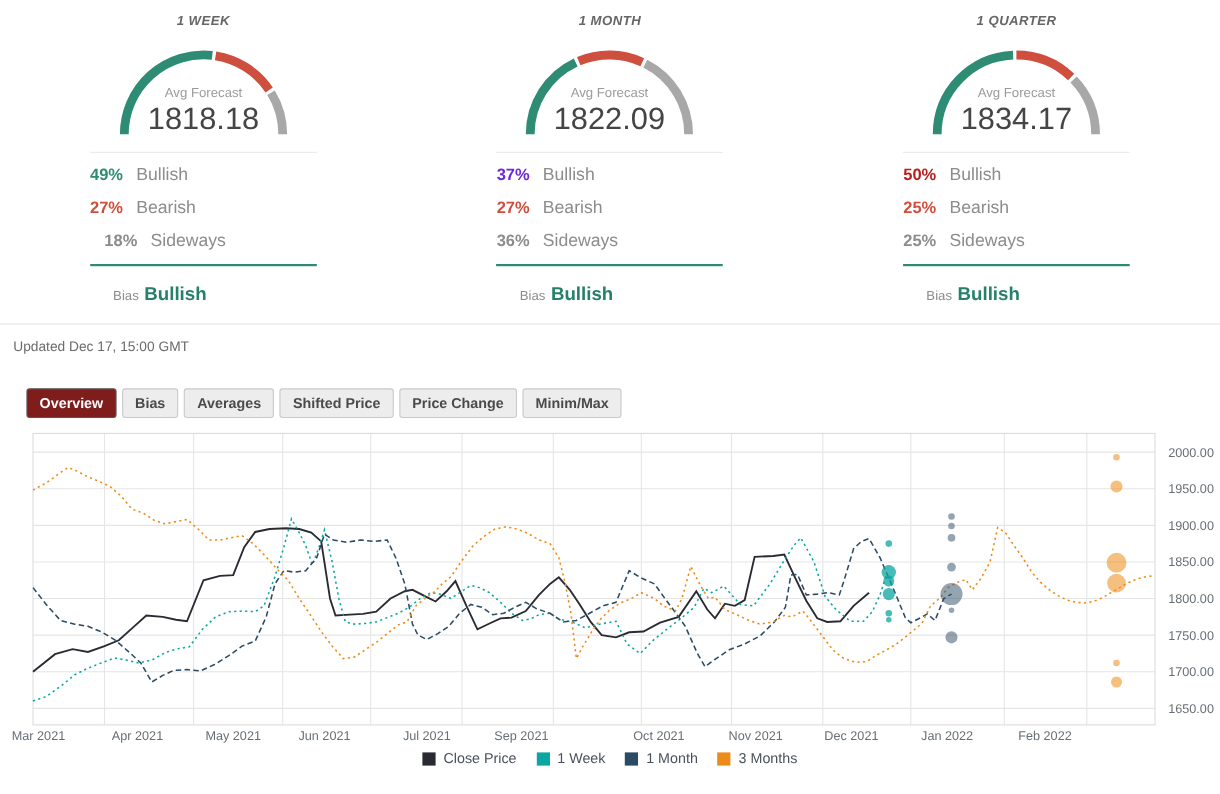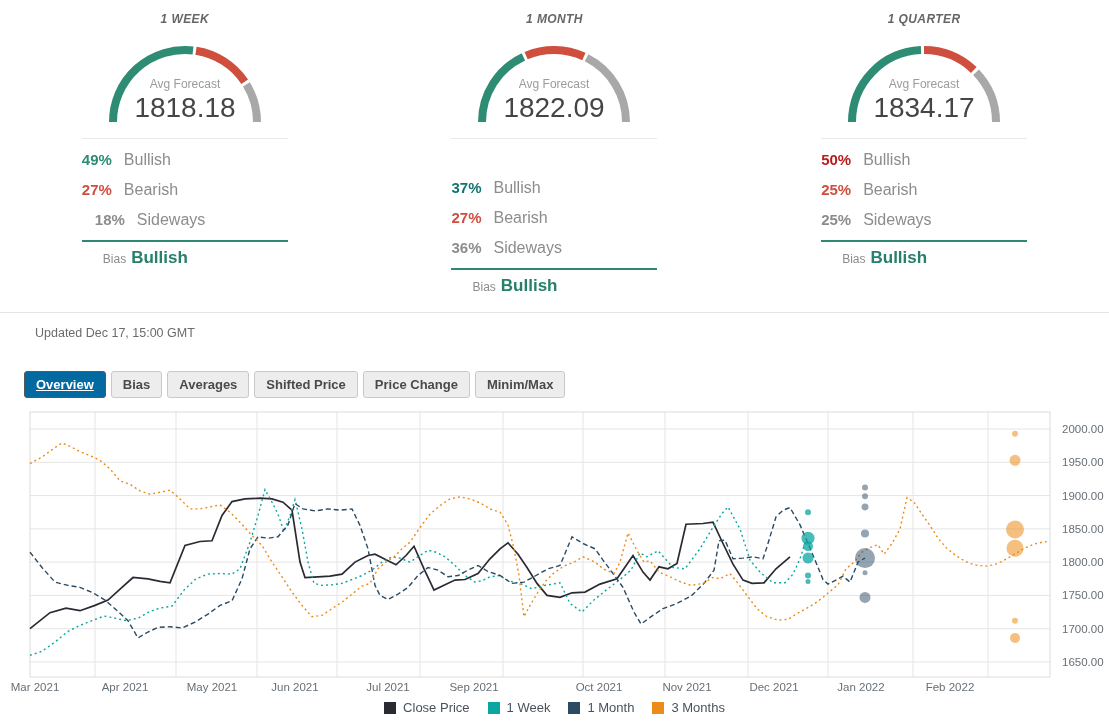--- a/index.html
+++ b/index.html
@@ -8,30 +8,30 @@
   
   .cards{display:flex;border-bottom:1px solid #e4e4e4;padding:12px 0 16px;}
   .card{width:33.333%;display:flex;flex-direction:column;align-items:center;}
   .card-title{font-size:12px;font-style:italic;font-weight:bold;color:#666;letter-spacing:.4px;margin-bottom:4px;}
   .gauge{display:block;}
   .card-divider{width:206px;border-top:1px solid #e9e9e9;margin-top:12px;}
   .pct-row{width:206px;display:flex;align-items:baseline;margin-top:11px;line-height:19px;}
   .pct{font-size:15px;font-weight:bold;width:42px;}
   .pct-lbl{font-size:16px;color:#8c8c8c;}
   .bias-line{width:206px;border-top:2px solid #2e8873;margin-top:11px;}
-  .bias-row{width:206px;margin-top:6px;padding-left:42px;}
+  .bias-row{width:206px;margin-top:16px;padding-left:42px;}
   .bias-label{font-size:12px;color:#8c8c8c;margin-right:5px;}
   .bias-value{font-size:17px;font-weight:bold;}
 
   
-  .updated{padding:13px 0 0 35px;font-size:12.5px;color:#6b6b6b;}
+  .updated{padding:13px 0 0 12px;font-size:12.5px;color:#6b6b6b;}
   .tabs{display:flex;gap:5px;padding:0 24px;margin-top:31px;}
   .tab{font-family:"Liberation Sans",sans-serif;font-size:13px;font-weight:bold;color:#4a4a4a;
        background:#ededed;border:1px solid #c9c9c9;border-radius:3px;padding:5px 11px;cursor:pointer;white-space:nowrap;}
-  .tab.active{background:#0369a1;border-color:#58585a;color:#fff;text-decoration:underline;}
+  .tab.active{background:#7f1d1d;border-color:#58585a;color:#fff;}
 
   
   .chart-area{margin-top:8px;}
   #chart{display:block;}
   #chart text{font-family:"Liberation Sans",sans-serif;}
   .legend{display:flex;justify-content:center;align-items:center;gap:18px;margin-top:2px;}
   .legend-item{display:flex;align-items:center;cursor:pointer;font-size:13px;color:#49525c;}
   .swatch{display:inline-block;width:12px;height:12px;margin-right:7px;}
 </style>
 </head>
@@ -68,21 +68,21 @@
         <div class="card-title">1 MONTH</div>
         <svg class="gauge" width="200" height="96" viewBox="0 0 200 96">
           <path d="M 28.0 92.0 A 72 72 0 0 1 69.4 26.8" fill="none" stroke="#2e8b74" stroke-width="8"></path>
           <path d="M 72.1 25.6 A 72 72 0 0 1 129.9 26.5" fill="none" stroke="#cf4f3e" stroke-width="8"></path>
           <path d="M 132.6 27.8 A 72 72 0 0 1 172.0 92.0" fill="none" stroke="#a8a8a8" stroke-width="8"></path>
           <text x="100" y="58" text-anchor="middle" font-size="12" fill="#9b9b9b">Avg Forecast</text>
           <text x="100" y="87" text-anchor="middle" font-size="28" fill="#454545">1822.09</text>
         </svg>
         <div class="card-divider"></div>
         <div class="pct-row">
-          <span class="pct" style="color: #0f766e; margin-top: 28px;">37%</span>
+          <span class="pct" style="color: #6d28d9;">37%</span>
           <span class="pct-lbl">Bullish</span>
         </div>
         <div class="pct-row">
           <span class="pct" style="color: rgb(207, 79, 62);">27%</span>
           <span class="pct-lbl">Bearish</span>
         </div>
         <div class="pct-row">
           <span class="pct" style="color: rgb(140, 140, 140);">36%</span>
           <span class="pct-lbl">Sideways</span>
         </div>

